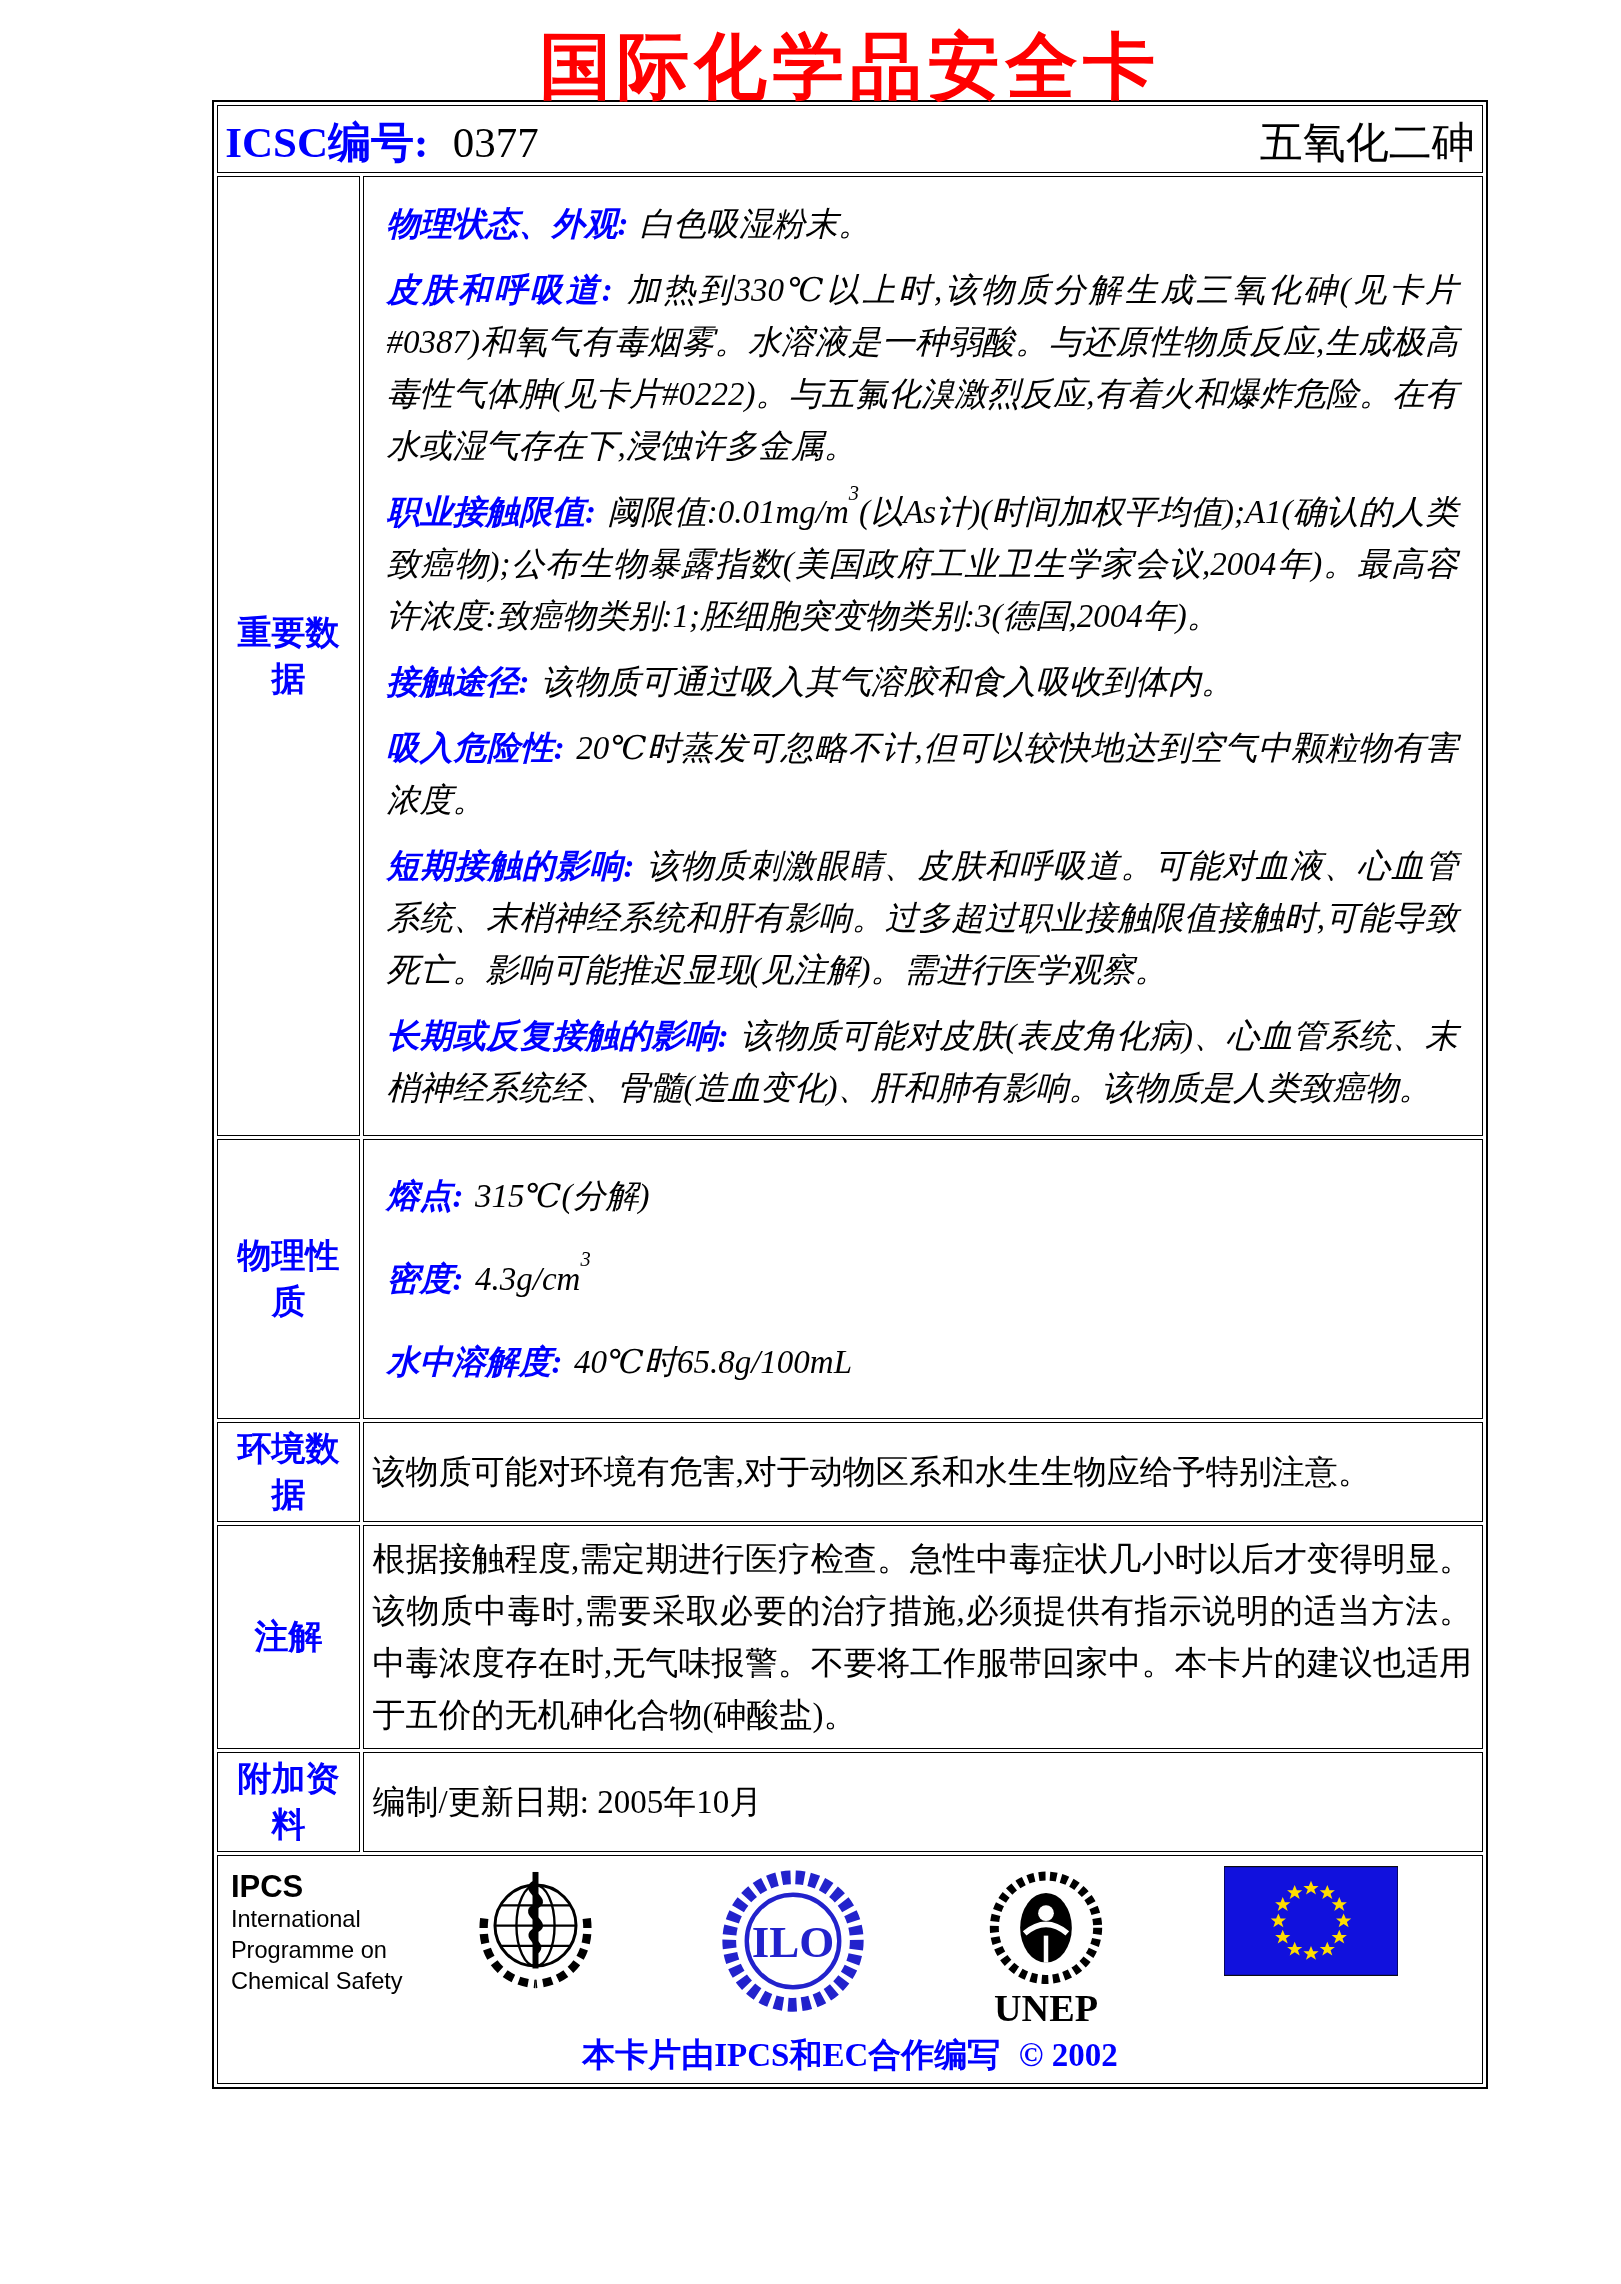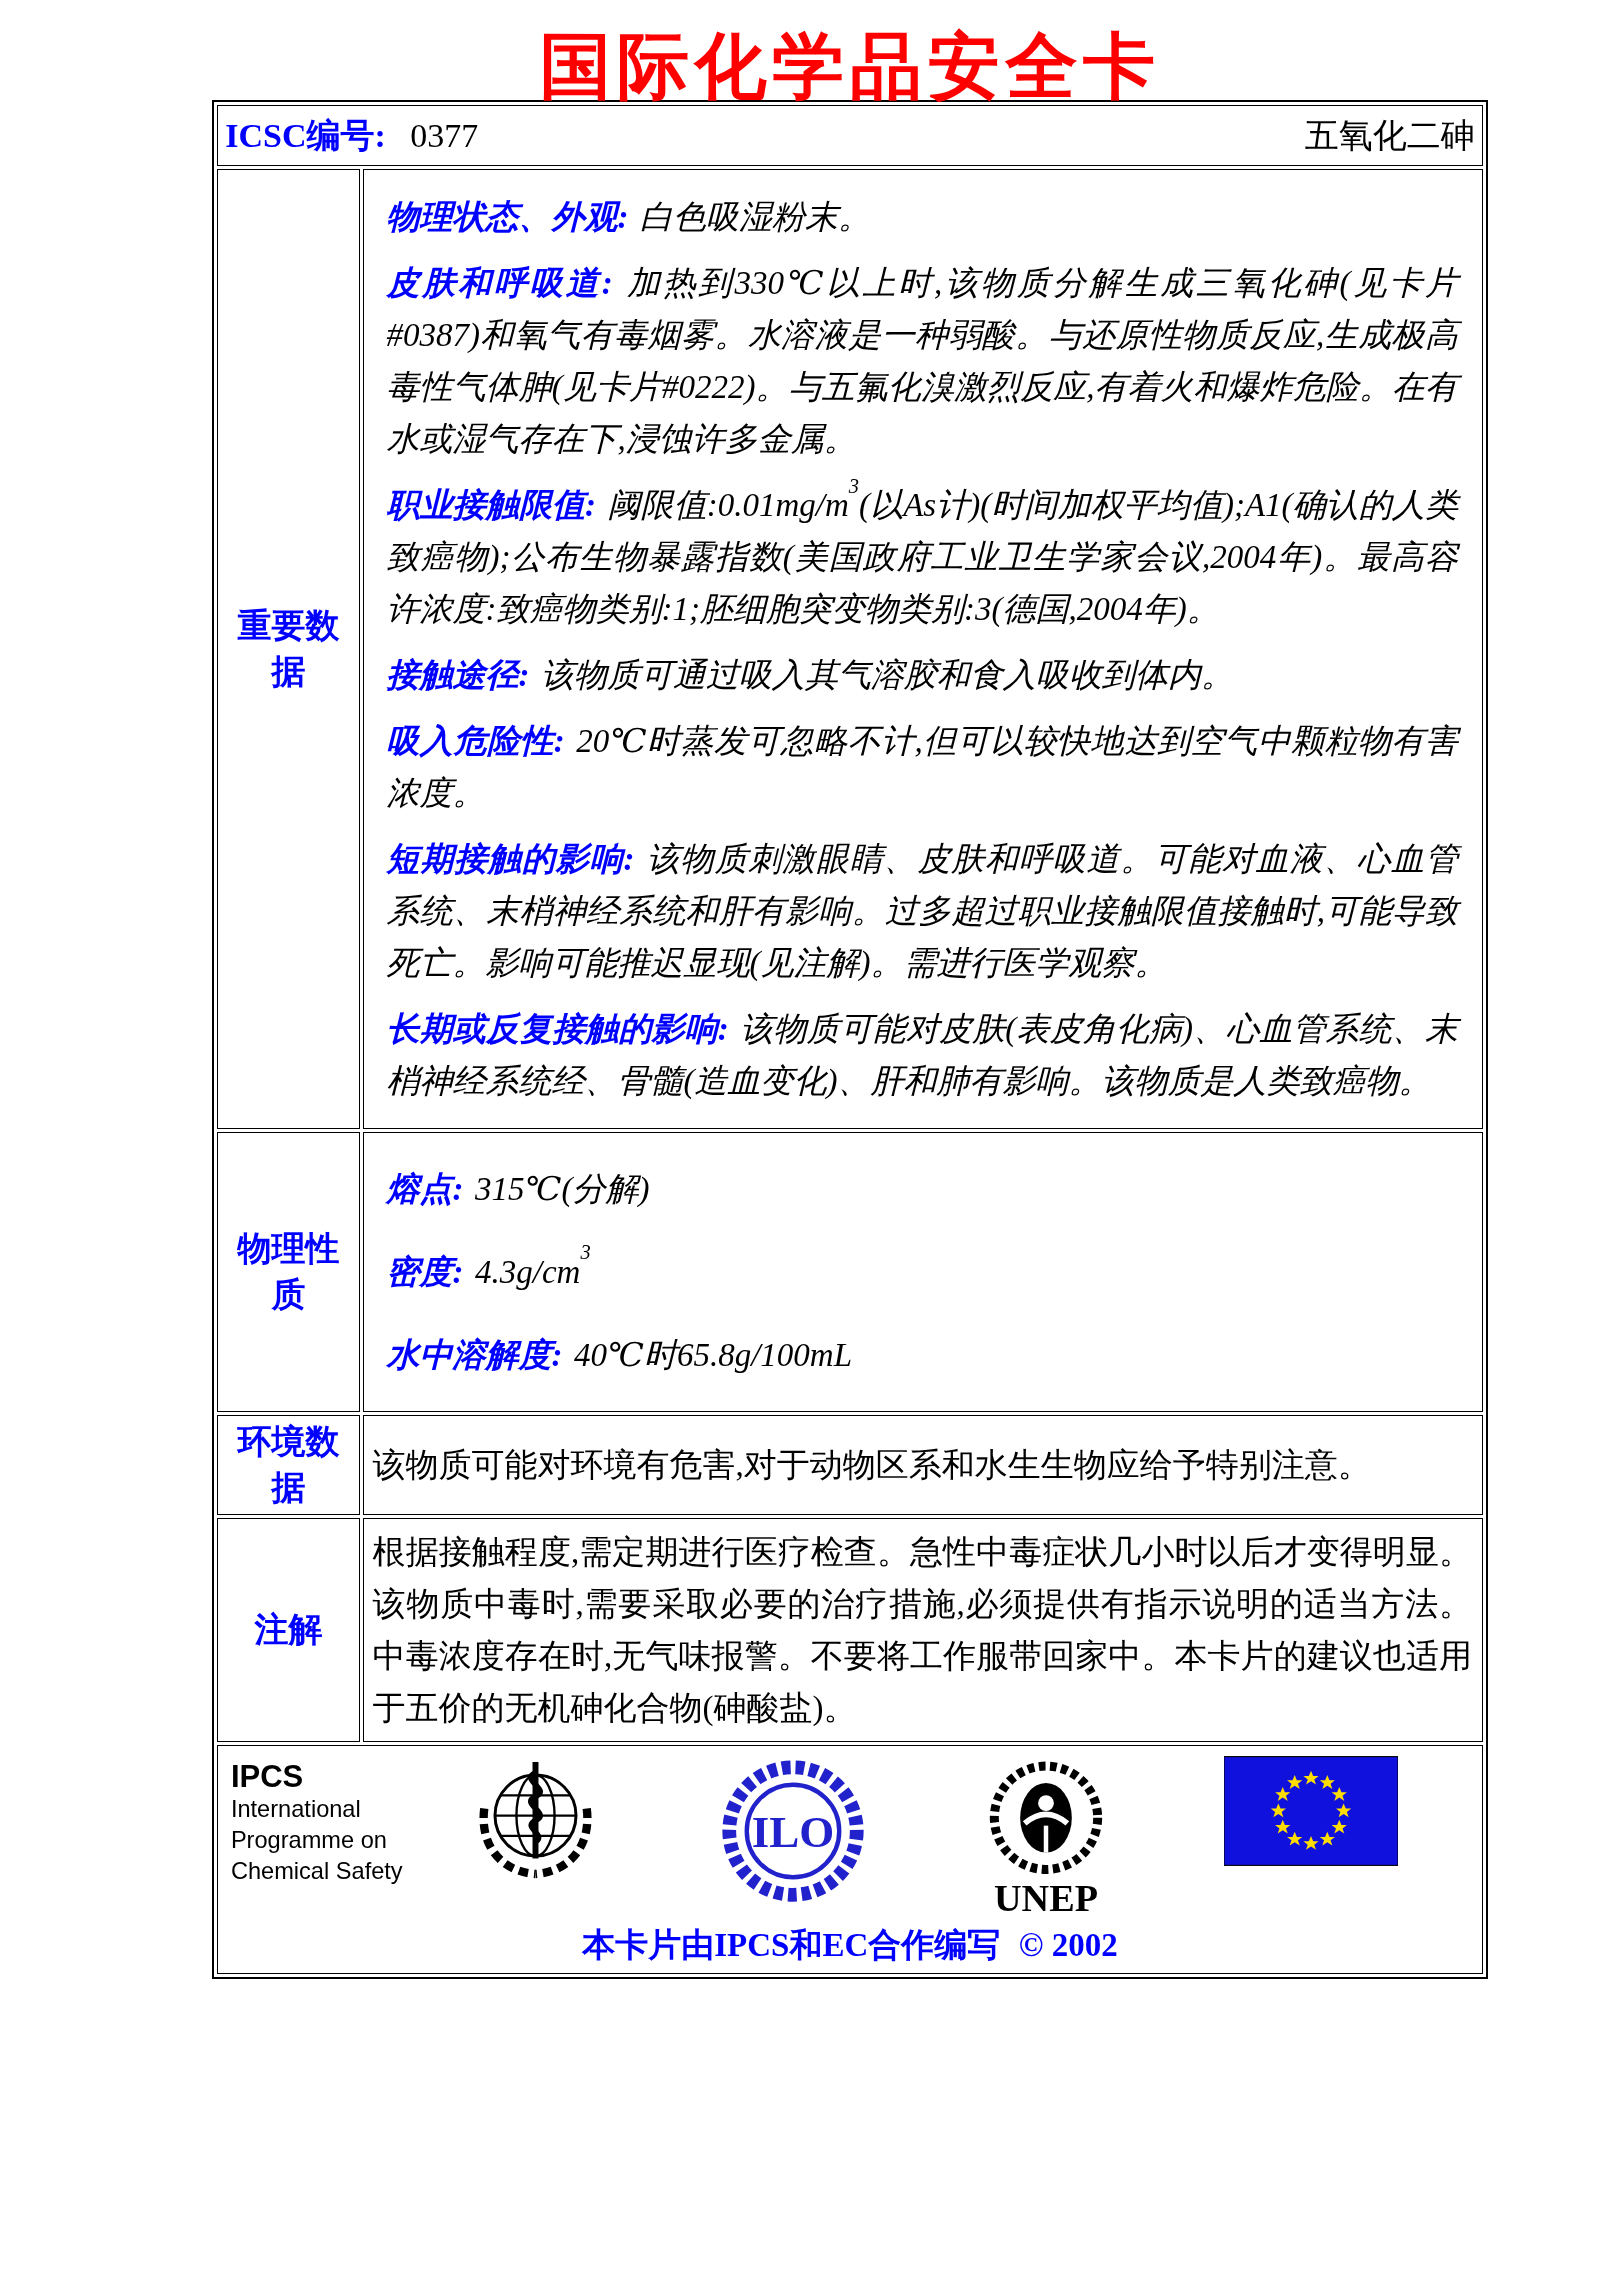--- a/index.html
+++ b/index.html
@@ -20,21 +20,21 @@
     width:1276px;margin-left:212px;padding-top:18.6px;height:100px;
     text-align:center;color:var(--red);font-weight:bold;font-size:72px;letter-spacing:5.7px;
     font-family:"Liberation Sans","DejaVu Sans",sans-serif;
   }
   table.card{
     margin-left:212px;width:1276px;background:#ffffff;
     border:2.9px solid var(--ink);border-collapse:separate;border-spacing:3.6px;
   }
   td{border:1.4px solid var(--ink);vertical-align:middle;background:#ffffff;}
   td.header-cell{height:61px;padding:0 7.2px;}
-  .header-flex{display:flex;justify-content:space-between;align-items:center;font-size:34px;}
+  .header-flex{display:flex;justify-content:space-between;align-items:center;font-size:43px;margin-top:8px;}
   .header-left .num{color:var(--ink);margin-left:13px;font-family:"Liberation Serif",serif;}
   td.label-cell{
     width:143px;text-align:center;color:var(--blue);font-weight:bold;font-size:34px;
     padding:2.9px;
   }
   td.content-cell{
     padding:7.2px 10px 7.2px 8.6px;font-size:33px;line-height:52px;text-align:justify;
   }
   .para{margin:14px;font-style:italic;}
   .lbl{color:var(--blue);font-weight:bold;margin-right:11.4px;}
@@ -125,20 +125,24 @@
     <tr>
       <td class="label-cell">环境数据</td>
       <td class="content-cell environment-cell">该物质可能对环境有危害,对于动物区系和水生生物应给予特别注意。</td>
     </tr>
 
     <tr>
       <td class="label-cell">注解</td>
       <td class="content-cell notes-cell">根据接触程度,需定期进行医疗检查。急性中毒症状几小时以后才变得明显。该物质中毒时,需要采取必要的治疗措施,必须提供有指示说明的适当方法。中毒浓度存在时,无气味报警。不要将工作服带回家中。本卡片的建议也适用于五价的无机砷化合物(砷酸盐)。</td>
     </tr>
 
+    <tr>
+      <td class="label-cell">附加资料</td>
+      <td class="content-cell additional-cell">编制/更新日期: 2005年10月</td>
+    </tr>
 
     <tr>
       <td class="logos-cell" colspan="2">
         <div class="logo-strip">
           <div class="ipcs-block">
             <div class="ipcs-acronym">IPCS</div>
             <div class="ipcs-line">International</div>
             <div class="ipcs-line">Programme on</div>
             <div class="ipcs-line">Chemical Safety</div>
           </div>

